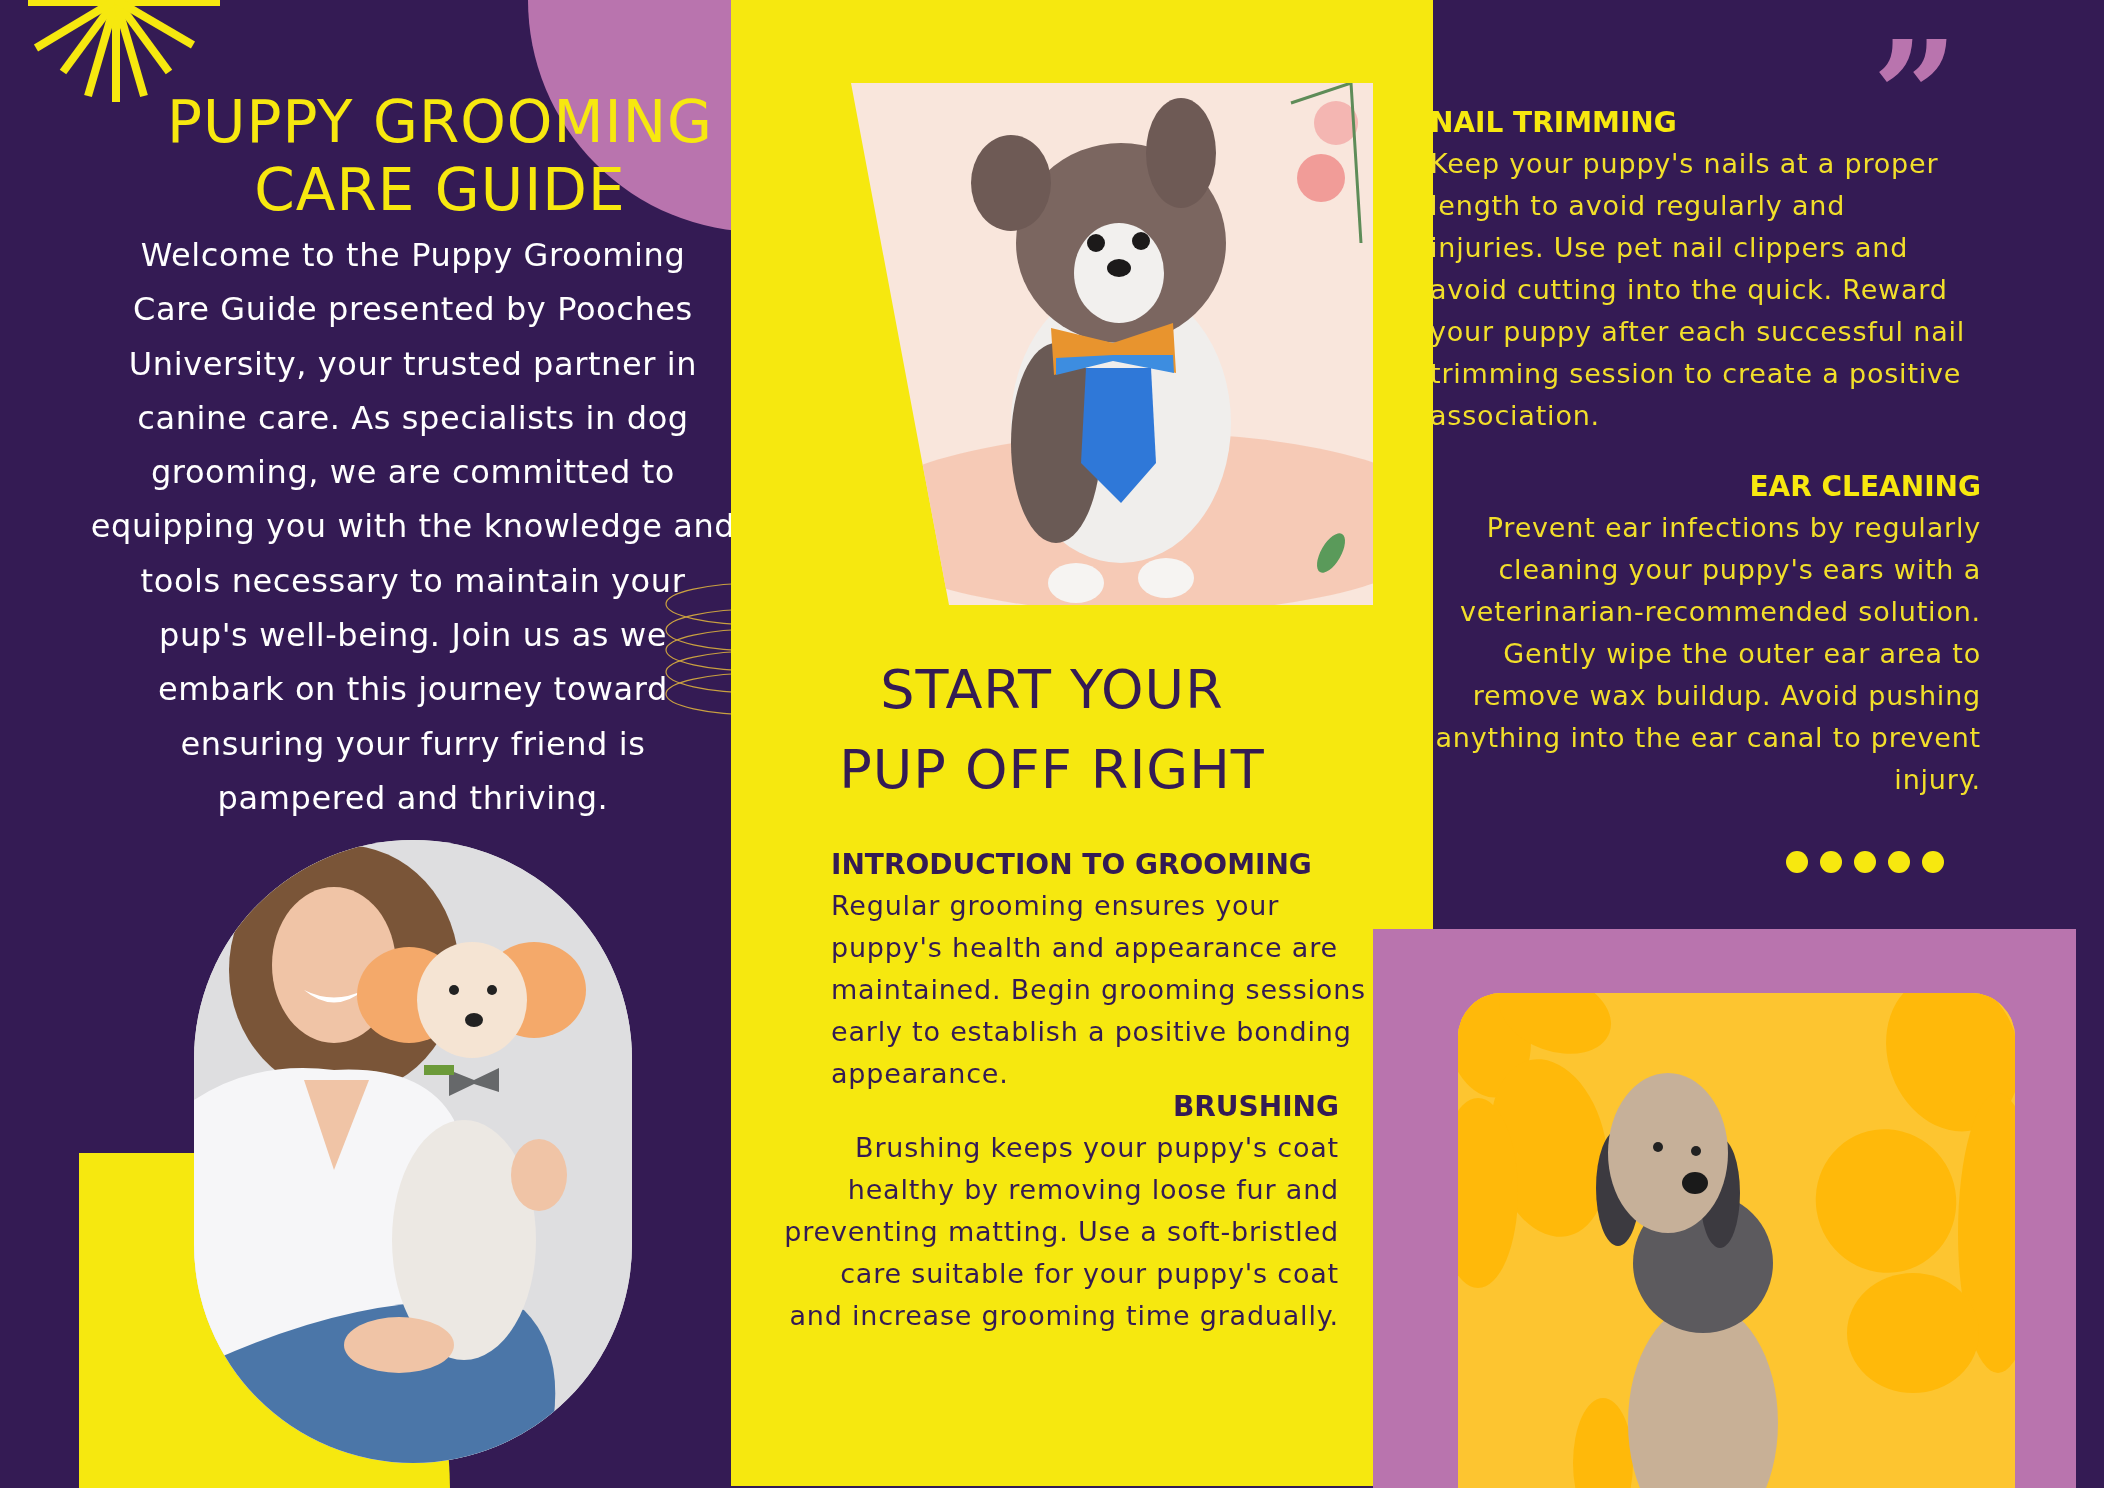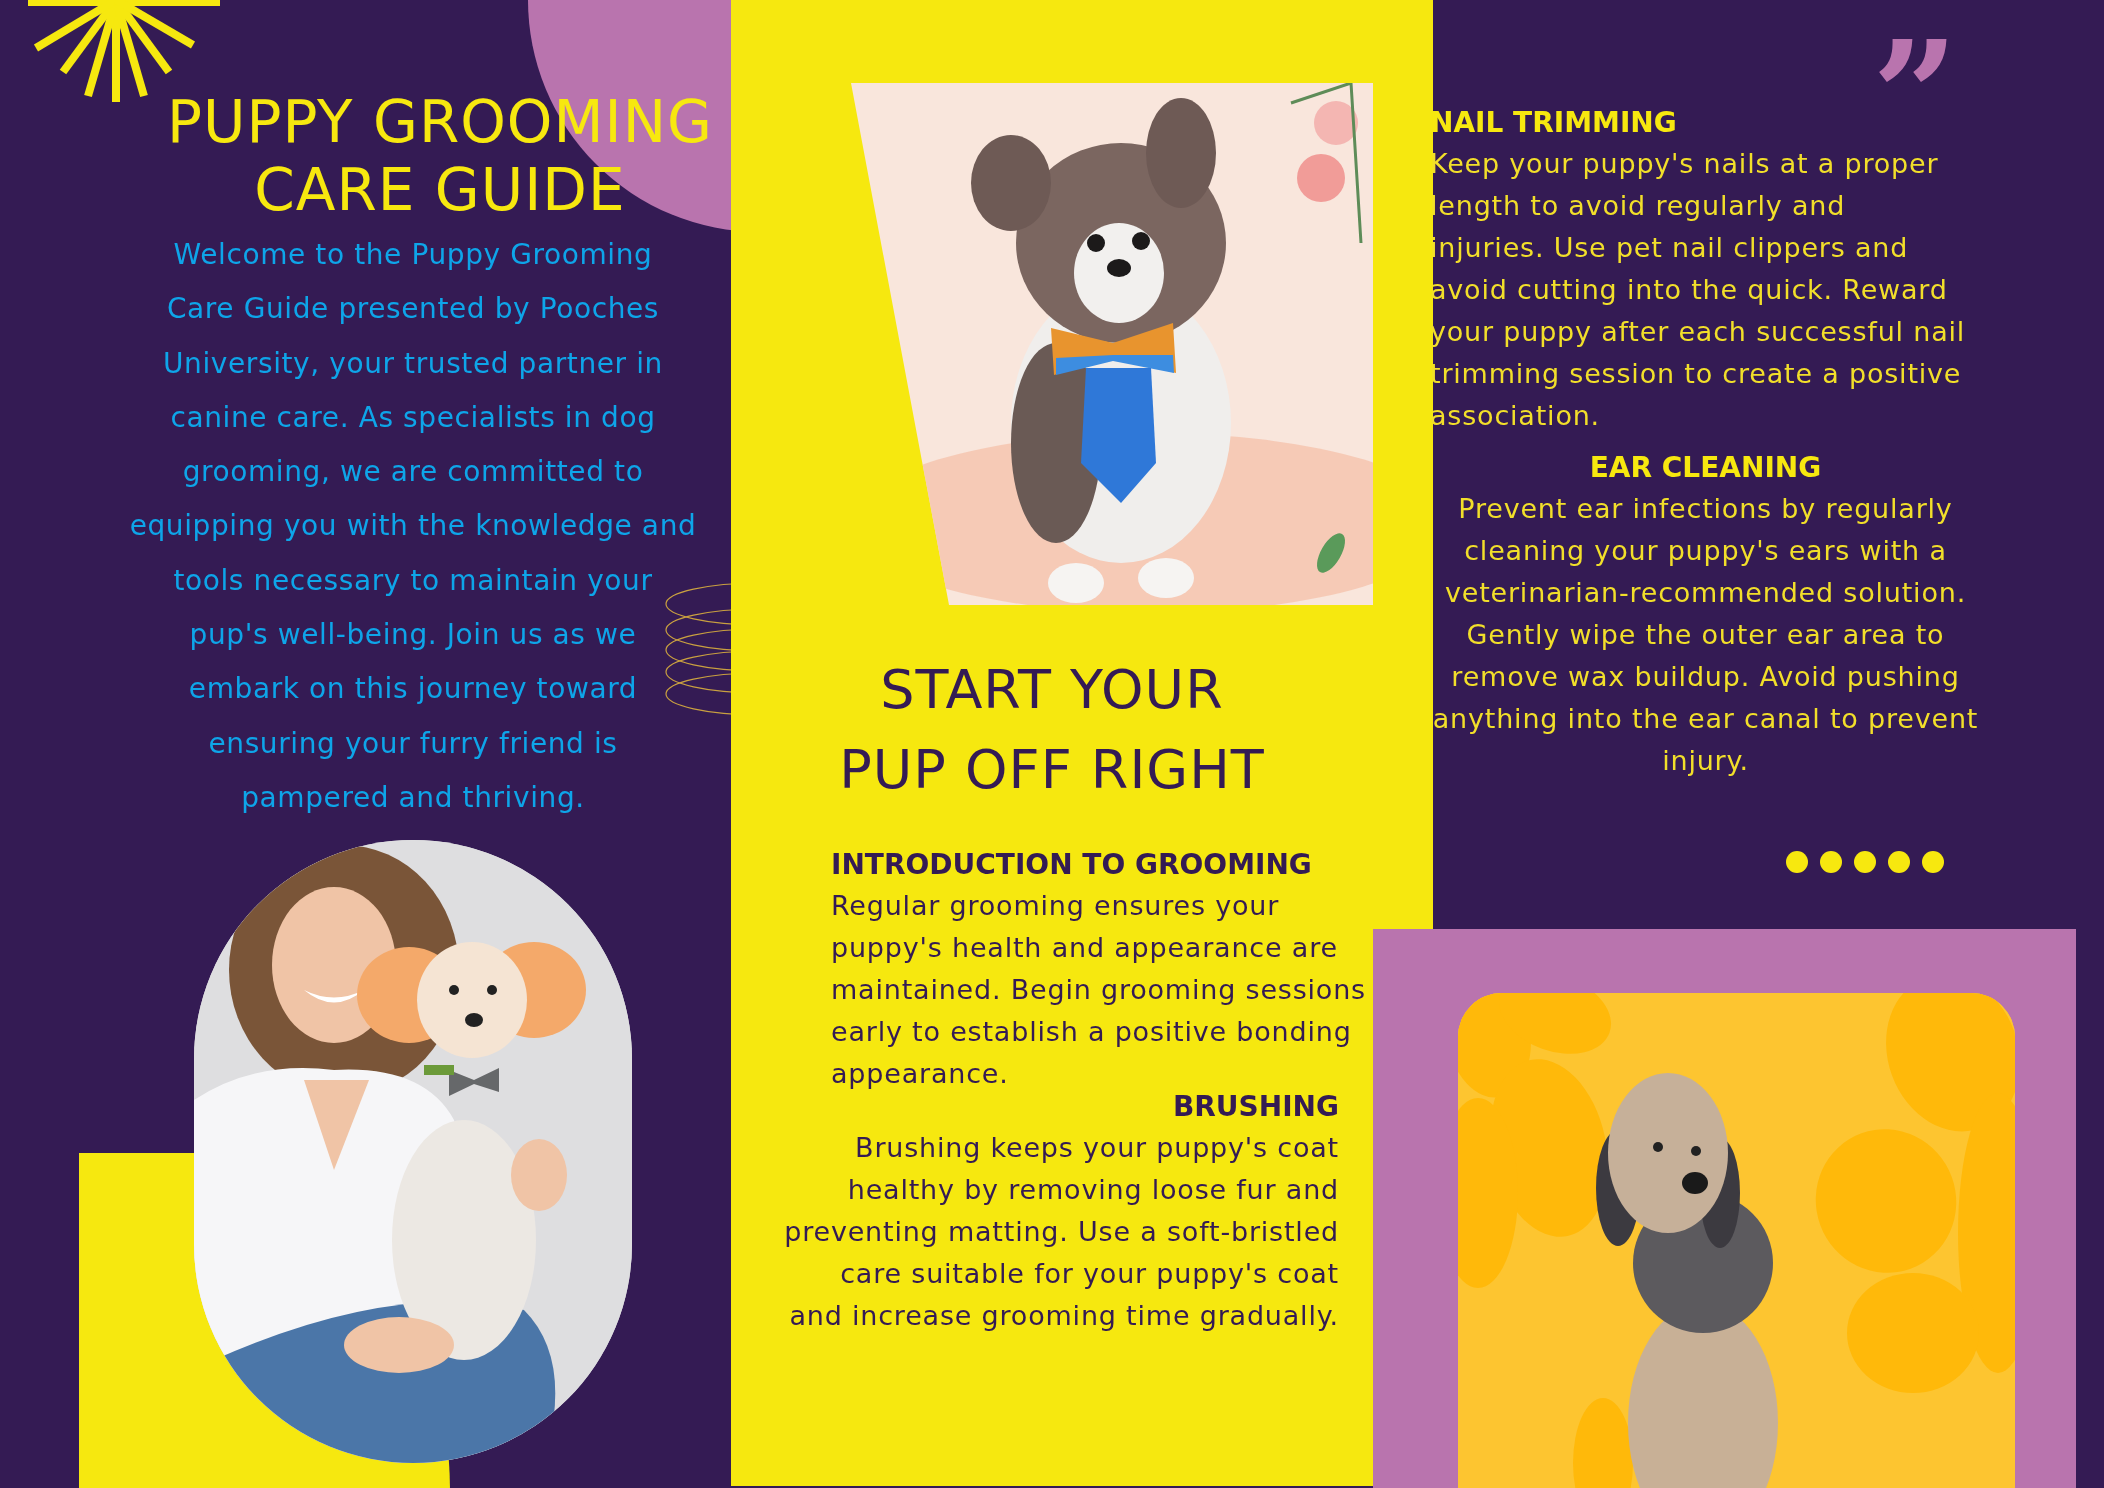--- a/index.html
+++ b/index.html
@@ -16,21 +16,21 @@
   }
   .left-clip { position: absolute; left: 0; top: 0; width: 731px; height: 1488px; overflow: hidden; margin-left: 28px; }
   .sun { position: absolute; left: 0; top: 0; width: 200px; height: 110px; }
   .title {
     position: absolute; left: 80px; width: 664px; top: 88px;
     text-align: center; color: #f7e80f; font-size: 58px; line-height: 68px;
     letter-spacing: 1px;
   }
   .welcome {
     position: absolute; left: 60px; width: 650px; top: 228px;
-    text-align: center; color: #0ea5e9; font-size: 28px; line-height: 54.3px;
+    text-align: center; color: #ffffff; font-size: 32px; line-height: 54.3px;
     letter-spacing: 0.6px;
   }
   .yellow-blob {
     position: absolute; left: 51px; top: 1153px; width: 371px; height: 340px;
     background: #f6e80f; border-top-right-radius: 300px 420px;
   }
   .portrait {
     position: absolute; left: 166px; top: 840px; width: 438px; height: 623px;
     border-radius: 219px; overflow: hidden; background: #dcdcde;
   }
@@ -63,21 +63,21 @@
   
   .quote-mark {
     position: absolute; left: 1872px; top: 20px; color: #b974ae;
     font-family: "DejaVu Serif", serif; font-size: 150px; line-height: 150px; font-weight: bold;
   }
   .nail {
     position: absolute; left: 1430px; width: 570px; top: 103px; color: #f2df2a;
   }
   .nail .sec-title { line-height: 40px; color: #f7e80f; }
   .ear {
-    position: absolute; left: 1430px; width: 551px; top: 448px; color: #f2df2a; text-align: center;
+    position: absolute; left: 1430px; width: 551px; top: 467px; color: #f2df2a; text-align: right;
   }
   .ear .sec-title { line-height: 40px; color: #f7e80f; }
   .dots { position: absolute; left: 1786px; top: 851px; display: flex; gap: 12px; }
   .dot { width: 22px; height: 22px; border-radius: 50%; background: #f7e80f; }
   .pink-panel {
     position: absolute; left: 1373px; top: 929px; width: 703px; height: 559px; background: #b974ae;
   }
   .orange-card {
     position: absolute; left: 85px; top: 64px; width: 557px; height: 520px;
     background: #fdc530; border-top-left-radius: 44px; border-top-right-radius: 44px; overflow: hidden;

